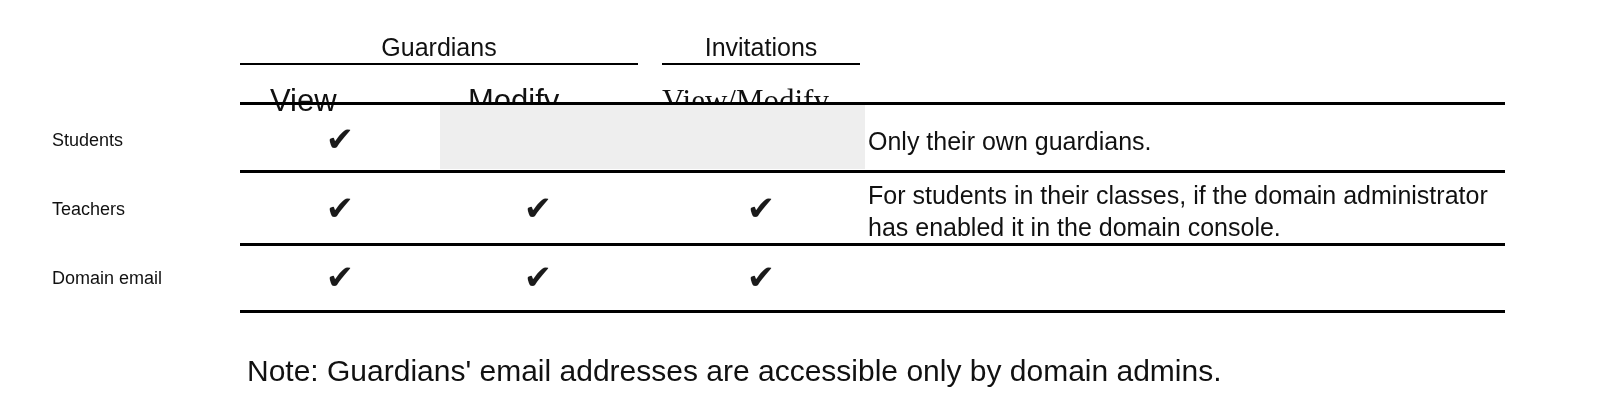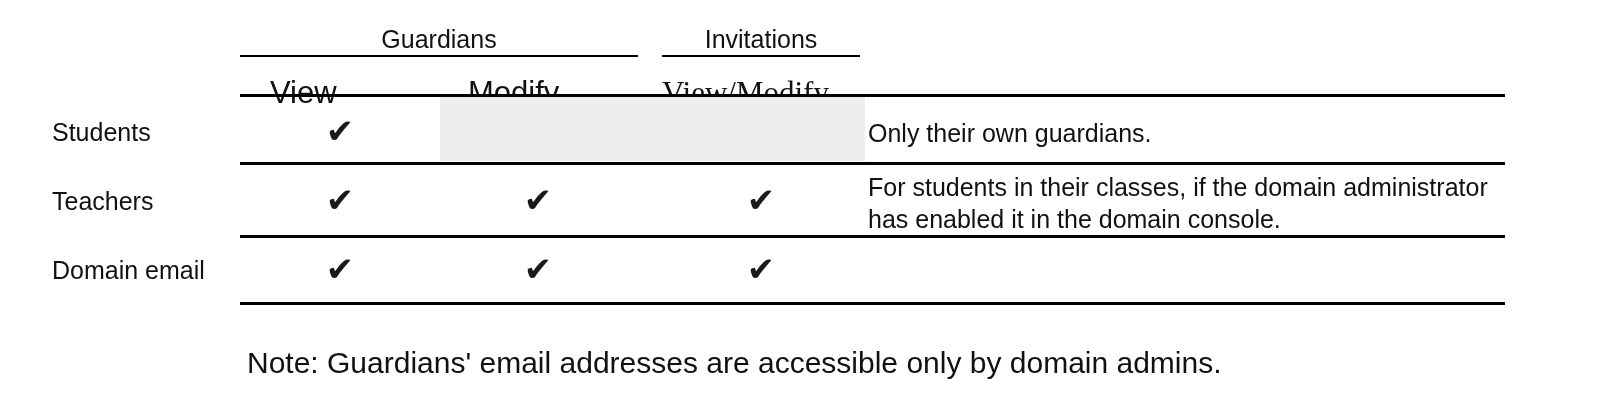--- a/index.html
+++ b/index.html
@@ -13,21 +13,21 @@
     height: 410px;
     font-family: "Liberation Sans", "DejaVu Sans", sans-serif;
     color: #111111;
     overflow: hidden;
     position: relative;
   }
 
   .sheet {
     position: absolute;
     left: 0;
-    top: 8px;
+    top: 16px;
     width: 1600px;
     height: 368px;
   }
 
   
   .rule {
     position: absolute;
     background: #000000;
     height: 3px;
   }
@@ -48,21 +48,21 @@
     font-size: 31px;
     line-height: 30px;
     white-space: nowrap;
     color: #111111;
     margin-top: 14px;
   }
 
   
   .row-label {
     position: absolute;
-    font-size: 25px;
+    font-size: 18px;
     line-height: 30px;
     white-space: nowrap;
     color: #111111;
   }
 
   
   .check {
     position: absolute;
     font-size: 34px;
     line-height: 34px;

